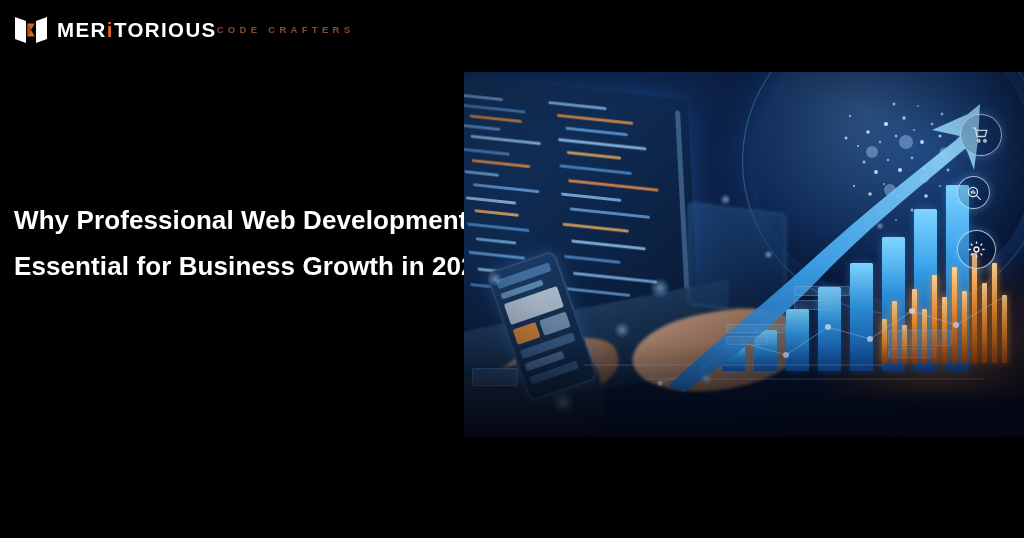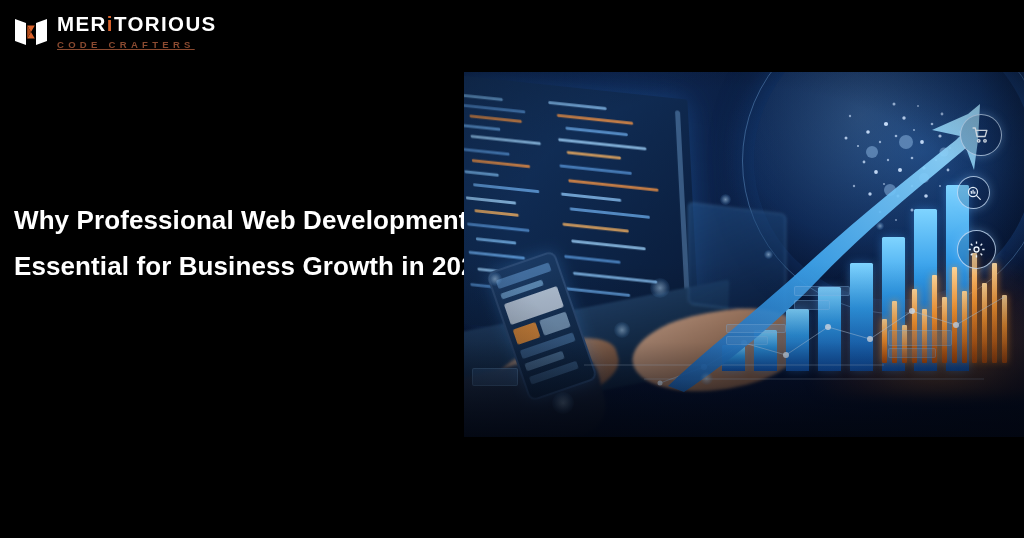--- a/index.html
+++ b/index.html
@@ -34,21 +34,20 @@
     gap: 9px;
   }
   #logo-mark {
     width: 34px;
     height: 32px;
     flex: 0 0 auto;
     display: block;
   }
   #logo-text-block {
     display: flex;
-    flex-direction: column;
     line-height: 1;
   }
   #logo-wordmark {
     font-size: 20.5px;
     font-weight: bold;
     letter-spacing: 1.4px;
     color: #ffffff;
     white-space: nowrap;
     line-height: 1;
   }
@@ -56,21 +55,20 @@
     color: #d9622b;
   }
   #logo-tagline {
     margin-top: 5px;
     font-size: 9.5px;
     font-weight: bold;
     letter-spacing: 4.3px;
     color: #8a4a30;
     white-space: nowrap;
     line-height: 1;
-    text-decoration: underline;
   }
 
   
   #headline {
     position: absolute;
     left: 14px;
     top: 180px;
     width: 452px;
     color: #ffffff;
     font-size: 26px;

